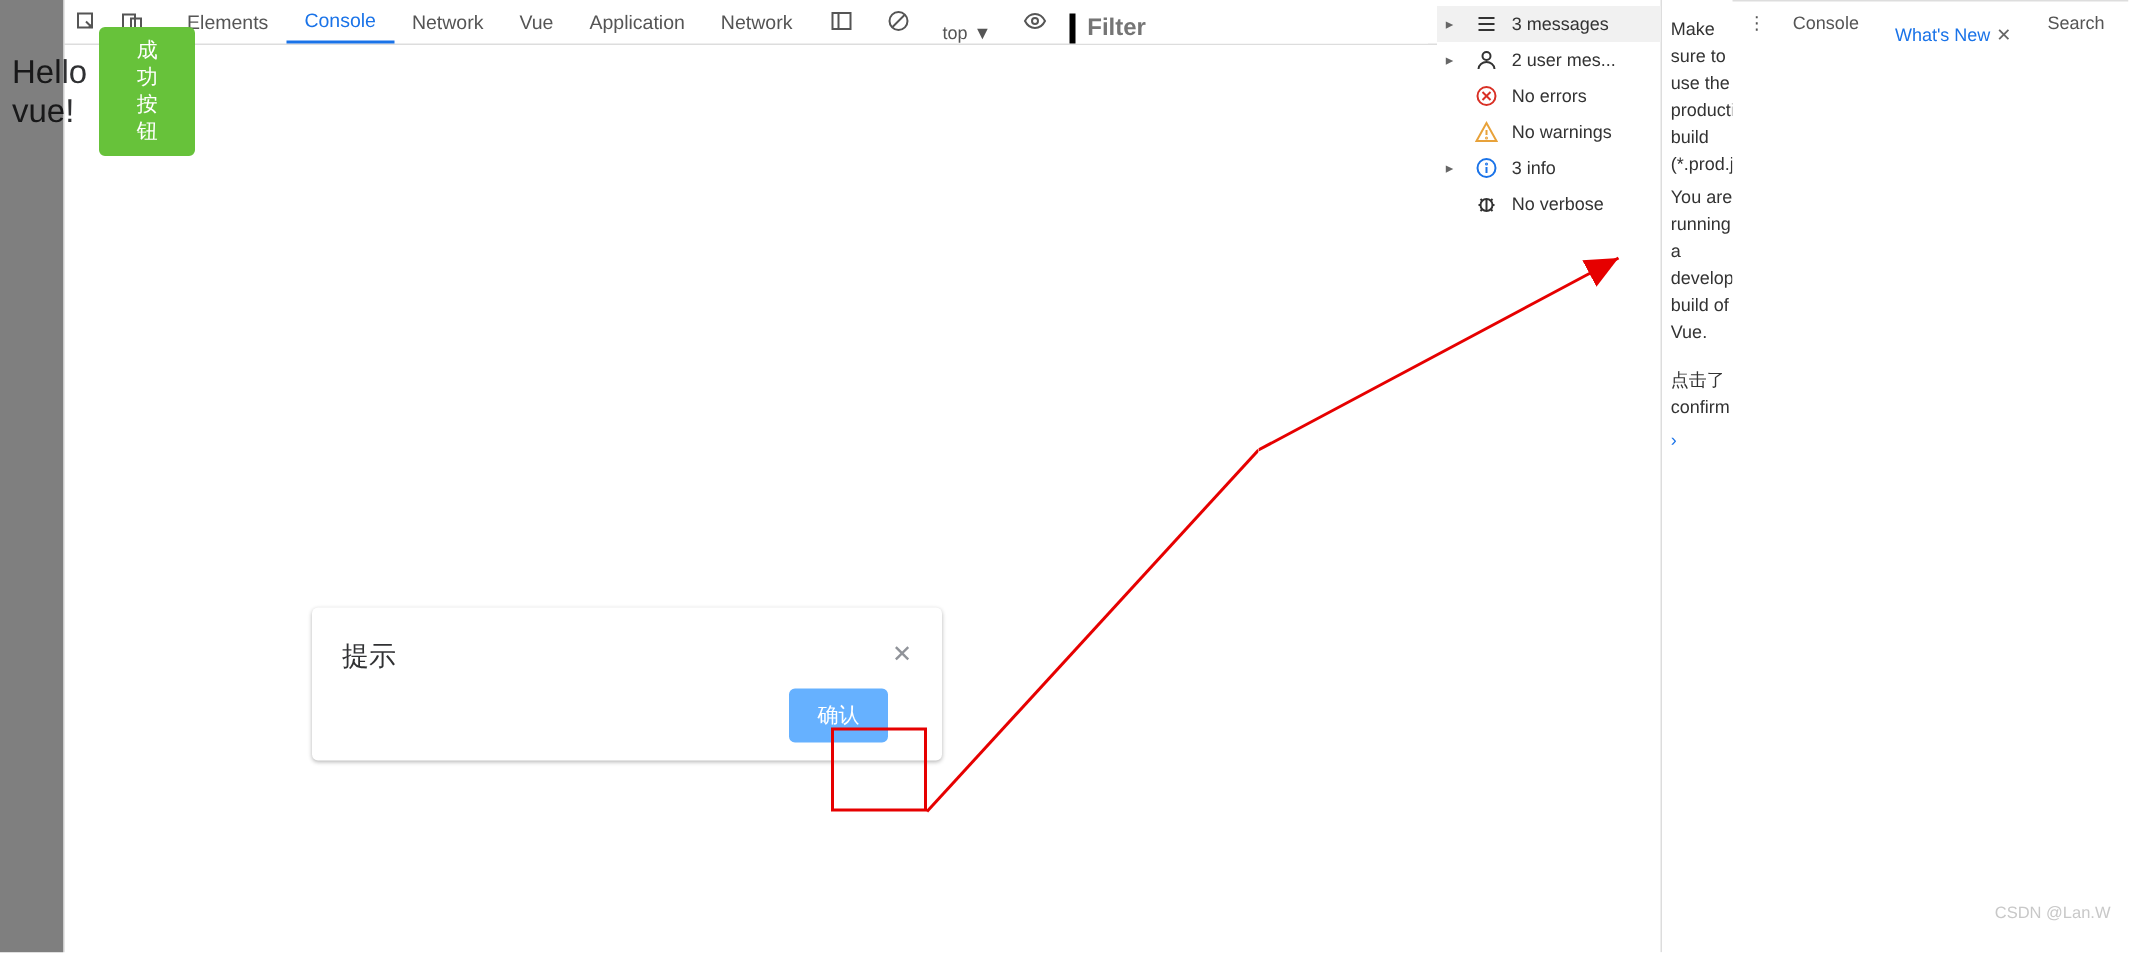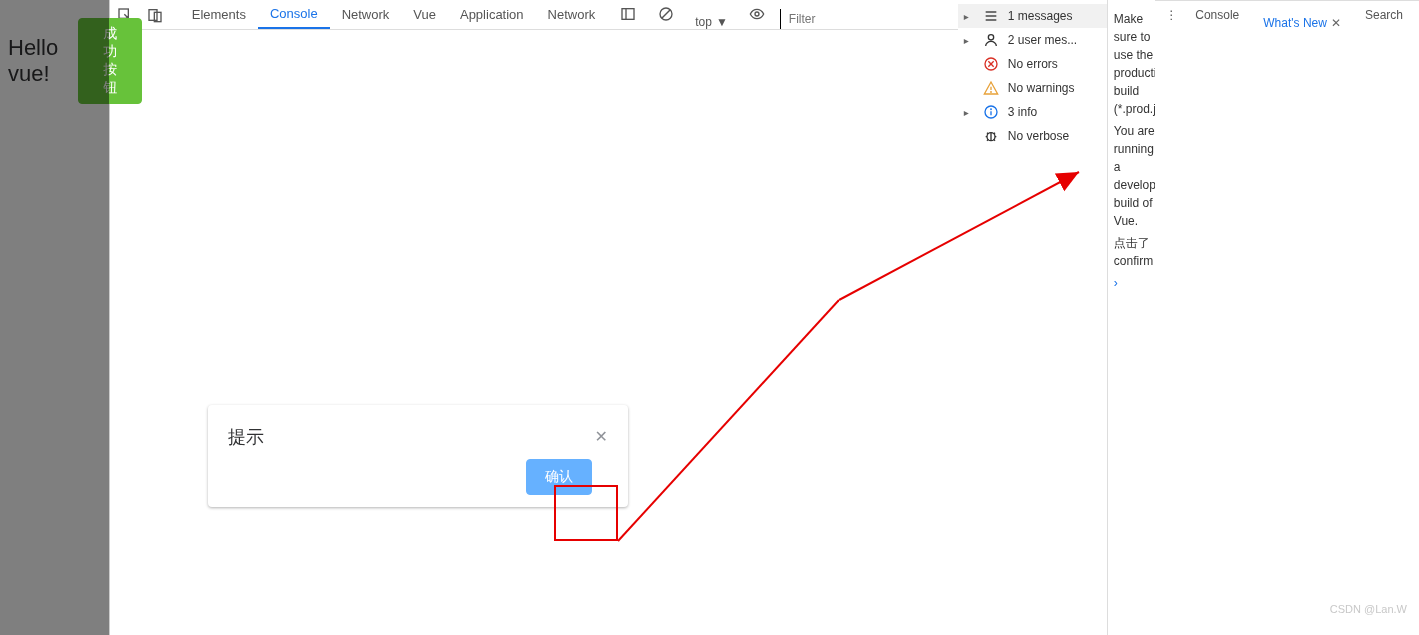--- a/index.html
+++ b/index.html
@@ -2,21 +2,21 @@
 <html><head>
 <meta charset="utf-8">
 <style>
 * { margin:0; padding:0; box-sizing:border-box; font-family:"Helvetica Neue",Arial,"Microsoft YaHei",sans-serif; }
 html,body{width:1419px;height:635px;overflow:hidden;background:#fff;}
 .root{display:flex;width:100%;height:100%;}
 
 
 .page-wrap{position:relative;width:839px;height:100%;border-right:1px solid #ccc;}
 .page-overlay{position:absolute;inset:0;background:rgba(0,0,0,.5);}
-.page-content{position:absolute;top:18px;left:8px;display:flex;align-items:center;gap:20px;}
+.page-content{position:absolute;top:18px;left:8px;display:flex;align-items:center;gap:8px;}
 .page-heading{font-size:22px;font-weight:400;color:#303133;}
 .success-btn{background:#67c23a;color:#fff;border:1px solid #67c23a;border-radius:4px;padding:6px 24px;font-size:14px;cursor:pointer;}
 .dialog{position:absolute;top:405px;left:208px;width:420px;background:#fff;border-radius:4px;box-shadow:0 1px 3px rgba(0,0,0,.3);}
 .dialog-header{padding:20px 20px 10px;display:flex;justify-content:space-between;align-items:center;}
 .dialog-title{font-size:18px;color:#303133;}
 .dialog-close{color:#909399;font-size:16px;cursor:pointer;background:none;border:none;line-height:1;}
 .dialog-body{padding:10px 20px 20px;color:#606266;font-size:14px;}
 .dialog-footer{padding:0 36px 12px;text-align:right;}
 .confirm-btn{background:#66b1ff;color:#fff;border:1px solid #66b1ff;border-radius:4px;padding:8px 18px;font-size:14px;cursor:pointer;}
 .red-box{position:absolute;border:2px solid #e60000;pointer-events:none;top:485px;left:554px;width:64px;height:56px;}
@@ -25,21 +25,21 @@
 
 
 .devtools{flex:1;display:flex;height:100%;background:#fff;font-size:12px;color:#333;}
 .dt-topbar{height:30px;border-bottom:1px solid #ddd;display:flex;align-items:center;}
 .dt-iconbtn{width:30px;height:30px;display:flex;align-items:center;justify-content:center;color:#555;cursor:pointer;}
 .dt-tabs{display:flex;align-items:center;height:100%;padding-left:10px;}
 .dt-tab{padding:0 12px;height:100%;display:flex;align-items:center;color:#555;cursor:pointer;font-size:13px;}
 .dt-tab.active{color:#1a73e8;border-bottom:2px solid #1a73e8;}
 .dt-toolbar{height:30px;border-bottom:1px solid #ddd;display:flex;align-items:flex-end;gap:8px;padding:0 6px;color:#555;}
 .dt-select{display:flex;align-items:center;gap:4px;padding:0 6px;cursor:pointer;}
-.filter-input{flex:1;border:none;border-left:1px solid #000000;height:20px;padding:0 8px;outline:none;font-size:12px;}
+.filter-input{flex:1;border:none;border-left:4px solid #000000;height:20px;padding:0 8px;outline:none;font-size:16px;font-weight:bold;}
 .dt-body{display:flex;flex:1;overflow:hidden;}
 .dt-sidebar{width:150px;border-right:1px solid #ddd;padding-top:4px;}
 .dt-srow{display:flex;align-items:center;gap:8px;padding:4px 4px 4px 6px;color:#333;cursor:pointer;}
 .dt-srow .caret{width:10px;color:#666;font-size:10px;}
 .dt-srow .icon{width:18px;display:flex;justify-content:center;}
 .dt-srow.first{background:#f1f1f1;}
 .dt-main{flex:1;padding:8px 0 0 6px;font-family:Consolas,Menlo,monospace;font-size:12px;color:#333;line-height:1.5;overflow:hidden;}
 .dt-log{padding:2px 0;}
 .dt-prompt{color:#1a73e8;padding:2px 0 0 0;}
 .dt-drawer{height:28px;border-top:1px solid #ddd;display:flex;align-items:center;gap:4px;padding:0 6px;color:#555;}
@@ -148,21 +148,21 @@
       <div class="dt-sidebar">
         <div class="dt-srow first">
           <span class="caret">▸</span>
           <span class="icon">
               <svg class="svg" viewBox="0 0 24 24" stroke="currentColor" stroke-width="2">
                 <line x1="4" y1="6" x2="20" y2="6"></line>
                 <line x1="4" y1="12" x2="20" y2="12"></line>
                 <line x1="4" y1="18" x2="20" y2="18"></line>
               </svg>
             </span>
-          <span>1 messages</span>
+          <span>3 messages</span>
         </div>
         <div class="dt-srow">
           <span class="caret">▸</span>
           <span class="icon">
               <svg class="svg" viewBox="0 0 24 24" fill="none" stroke="currentColor" stroke-width="2">
                 <circle cx="12" cy="8" r="4"></circle>
                 <path d="M4 21c0-4 4-7 8-7s8 3 8 7"></path>
               </svg>
             </span>
           <span>2 user mes...</span>
@@ -214,21 +214,21 @@
                 <line x1="18" y1="19" x2="16" y2="17"></line>
               </svg>
             </span>
           <span>No verbose</span>
         </div>
       </div>
 
       <div class="dt-main">
         <div class="dt-log">Make sure to use the production build (*.prod.js</div>
         <div class="dt-log">You are running a development build of Vue.</div>
-        <div class="dt-log" style="">点击了 confirm</div>
+        <div class="dt-log" style="margin-top:10px">点击了 confirm</div>
         <div class="dt-prompt">›</div>
       </div>
     </div>
 
     <div class="dt-drawer">
       <div class="dt-iconbtn" style="width:20px">⋮</div>
       <div class="dt-dtab">Console</div>
       <div class="dt-dtab active">
         <span>What's New</span>
         <span class="x">✕</span>

